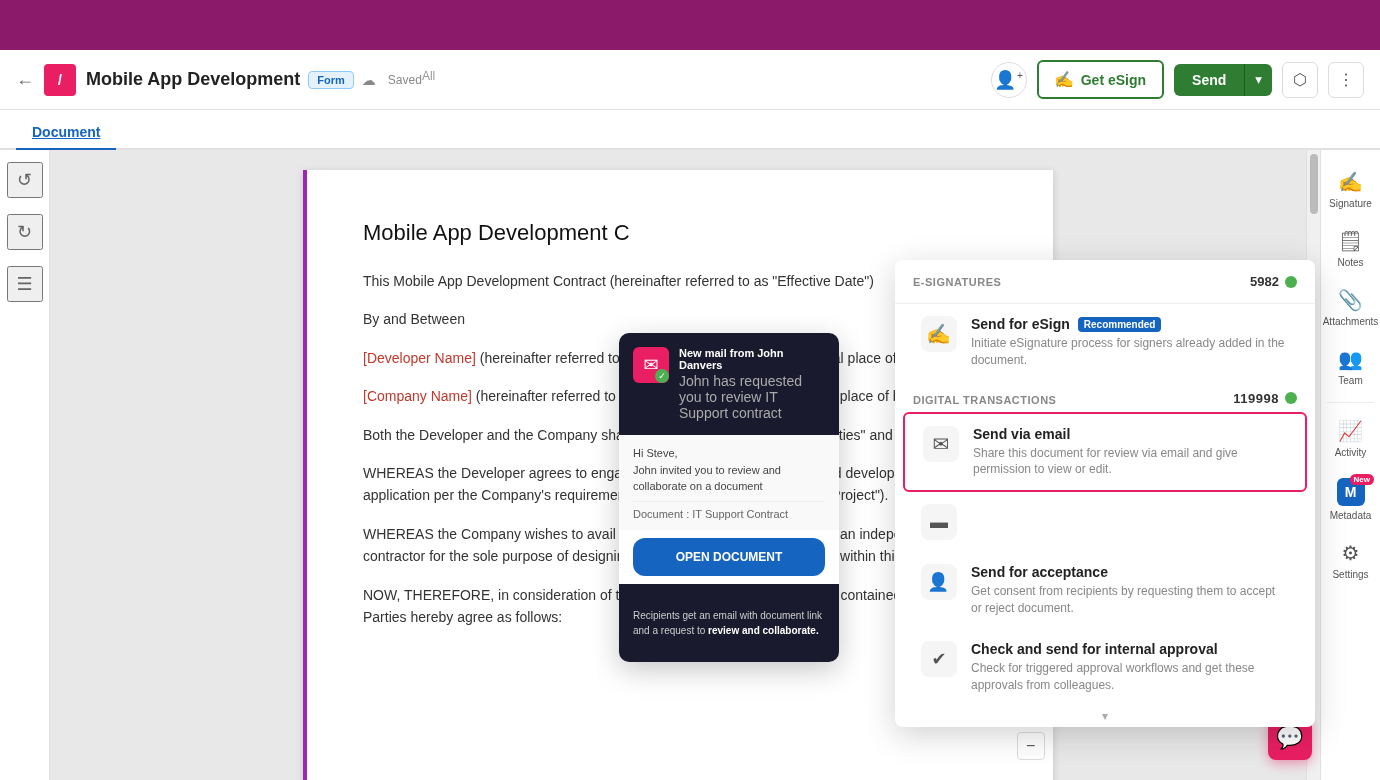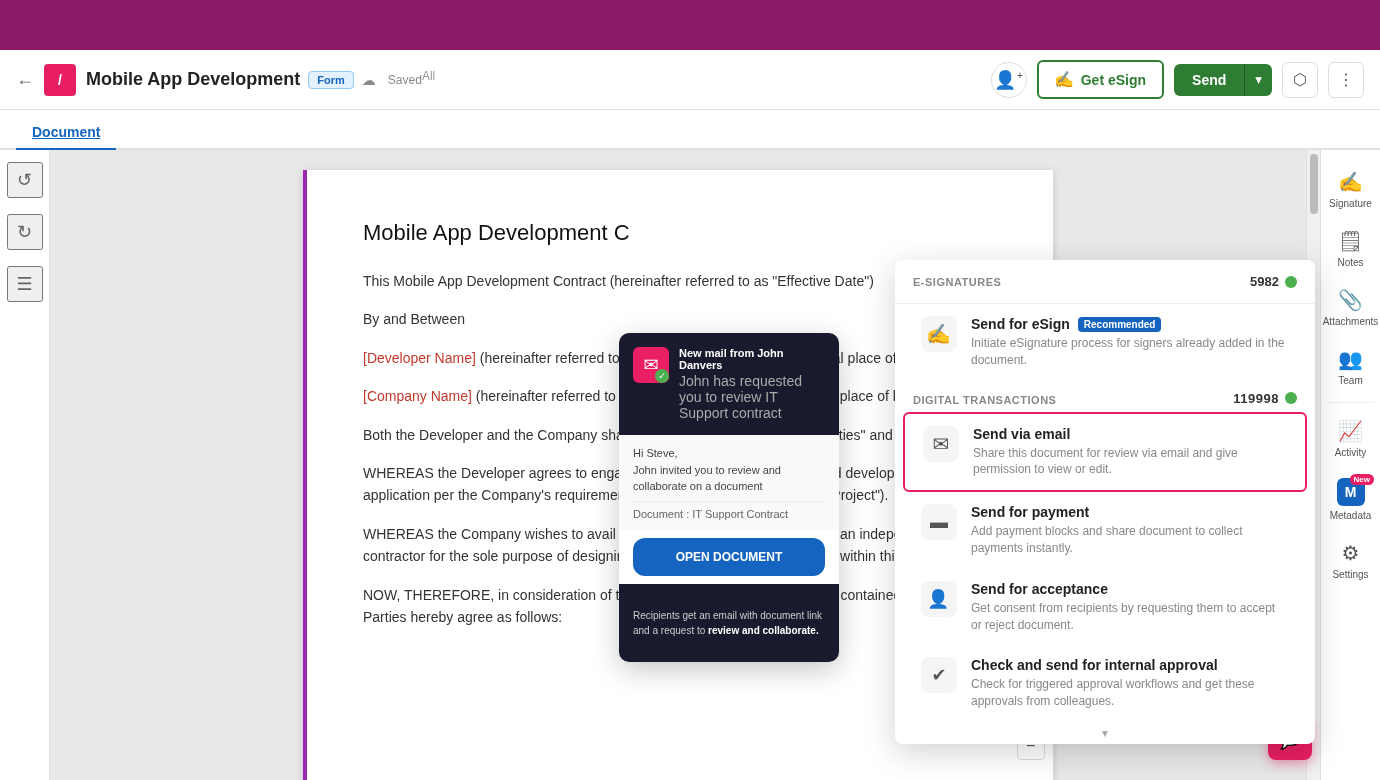--- a/index.html
+++ b/index.html
@@ -632,24 +632,20 @@
     <div class="panel-option selected">
       <div class="option-icon" style="font-size:20px;">✉</div>
       <div class="option-text">
         <div class="option-title">Send via email</div>
         <div class="option-desc">Share this document for review via email and give permission to view or edit.</div>
       </div>
     </div>
 
     <div class="panel-option">
       <div class="option-icon" style="font-size:18px;">▬</div>
-      <div class="option-text">
-        <div class="option-title">Send for payment</div>
-        <div class="option-desc">Add payment blocks and share document to collect payments instantly.</div>
-      </div>
     </div>
 
     <div class="panel-option">
       <div class="option-icon" style="font-size:18px;">👤</div>
       <div class="option-text">
         <div class="option-title">Send for acceptance</div>
         <div class="option-desc">Get consent from recipients by requesting them to accept or reject document.</div>
       </div>
     </div>
 

